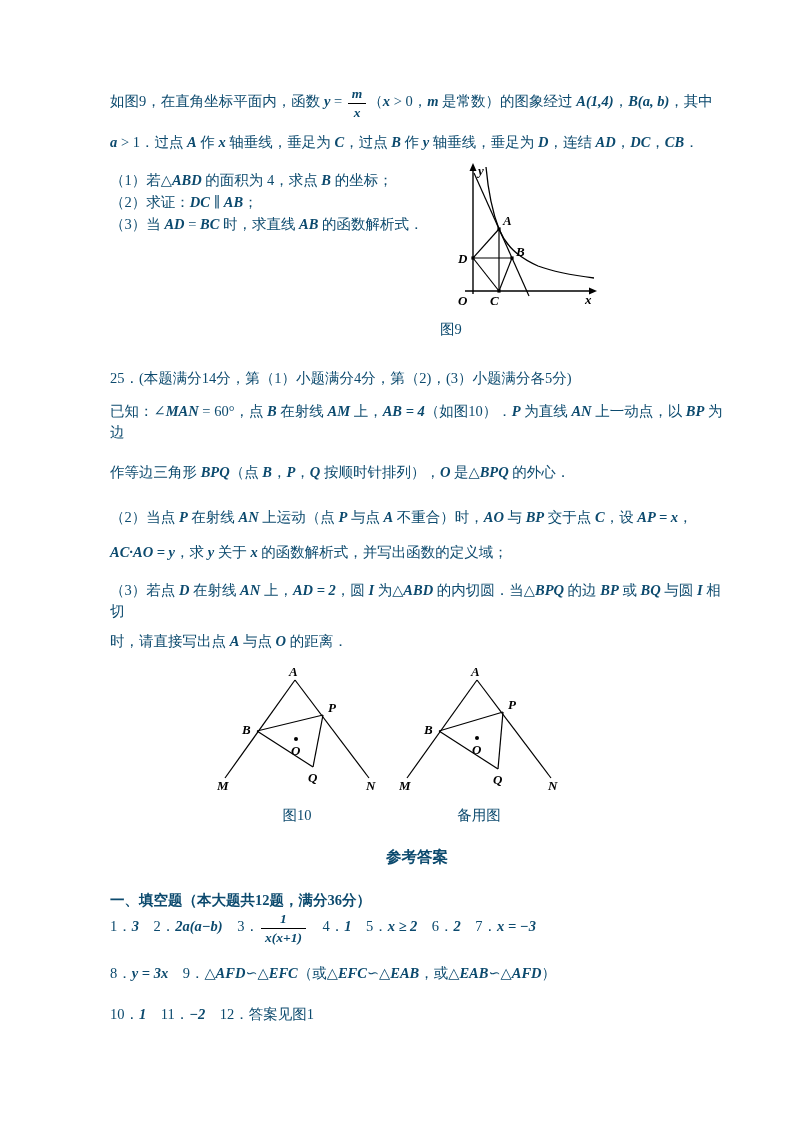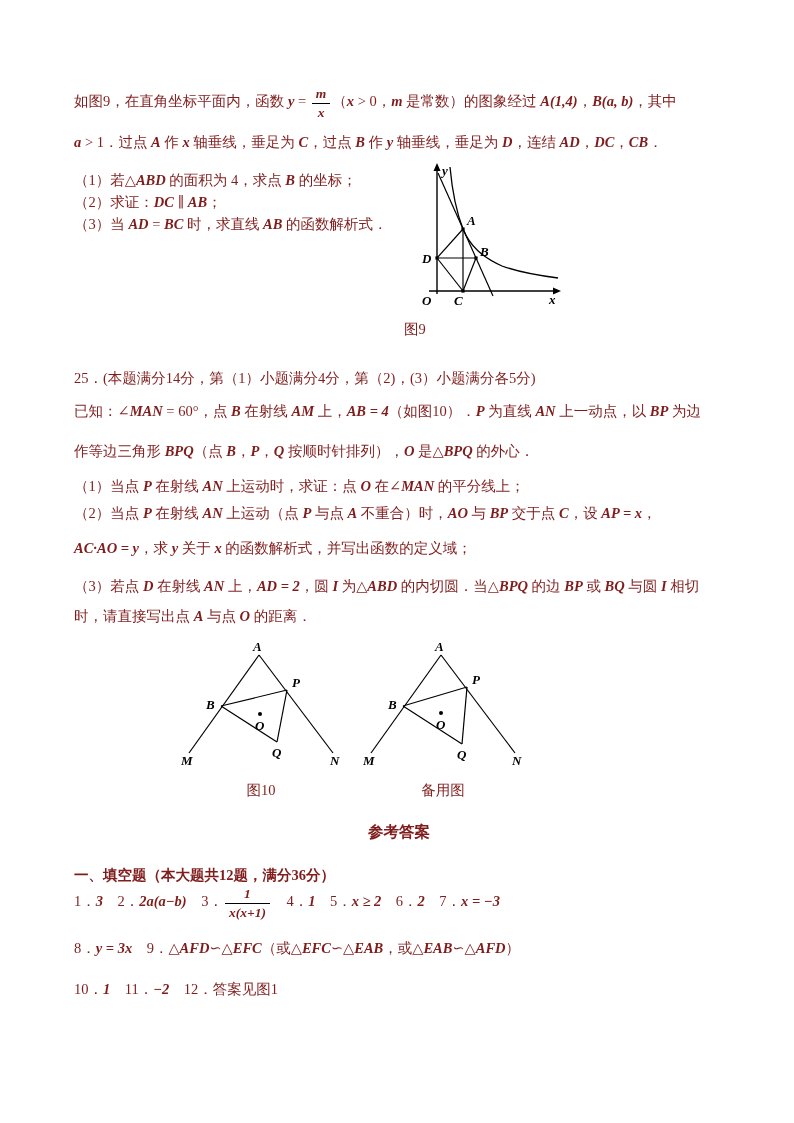--- a/index.html
+++ b/index.html
@@ -1,39 +1,39 @@
 <!DOCTYPE html>
 <html><head>
 <meta charset="utf-8">
 <style>
   * { margin:0; padding:0; box-sizing:border-box; }
   html,body { background:#e9e9e9; }
   .page {
     width:794px; height:1123px; margin:0 auto; background:#ffffff;
     font-family:"Liberation Serif","DejaVu Serif",serif;
-    color:#7f1d1d; font-size:14.5px; position:relative;
-    padding:86px 70px 0 74px; overflow:hidden;
+    color:#0c4a6e; font-size:14.5px; position:relative;
+    padding:86px 70px 0 110px; overflow:hidden;
   }
   .line { white-space:pre-wrap; line-height:21px; }
   .plain { font-weight:normal; font-style:normal; }
   .mvar { font-weight:bold; font-style:italic; }
   .frac { display:inline-block; vertical-align:middle; text-align:center;
           font-weight:bold; font-style:italic; font-size:13.5px; line-height:1.15; margin:0 2px; }
   .fnum { display:block; border-bottom:1.4px solid #000; padding:0 4px 1px; }
   .fden { display:block; padding:1px 4px 0; }
 
   .p1 { margin-bottom:12px; }
   .p2 { margin-bottom:16px; }
   .items24 { position:relative; height:150px; }
   .items24 .line { line-height:22px; }
   .fig9-wrap { position:absolute; left:338px; top:-8px; }
   .fig9-caption { margin:0 0 8px 330px; width:130px; text-align:left; }
   .p25h  { margin-bottom:12px;margin-top:28px; }
   .p25a  { margin-bottom:19px; }
-  .p25b  { margin-bottom:14px; }
+  .p25b  { margin-bottom:24px; }
   .p25i1 { margin-bottom:6px; }
   .p25i2a{ margin-bottom:14px; }
   .p25i2b{ margin-bottom:17px; }
   .p25i3a{ margin-bottom:9px; }
   .p25i3b{ margin-bottom:12px; }
 
   .figs-row { display:flex; margin-left:104px; gap:16px; }
   .fig-col  { width:166px; text-align:center; }
   .fig-col .cap { margin-top:5px; line-height:20px; }
 
@@ -90,21 +90,20 @@
         <text x="42" y="144">C</text>
       </svg>
     </div>
   </div>
 
   <p class="line fig9-caption">图9</p>
 
   <p class="line p25h"><span class="plain">25．(本题满分14分，第（1）小题满分4分，第（2)，(3）小题满分各5分)</span></p>
   <p class="line p25a"><span class="plain">已知：∠</span><span class="mvar">MAN</span><span class="plain"> = 60°，点 </span><span class="mvar">B</span><span class="plain"> 在射线 </span><span class="mvar">AM</span><span class="plain"> 上，</span><span class="mvar">AB = 4</span><span class="plain">（如图10）．</span><span class="mvar">P</span><span class="plain"> 为直线 </span><span class="mvar">AN</span><span class="plain"> 上一动点，以 </span><span class="mvar">BP</span><span class="plain"> 为边</span></p>
   <p class="line p25b"><span class="plain">作等边三角形 </span><span class="mvar">BPQ</span><span class="plain">（点 </span><span class="mvar">B</span><span class="plain">，</span><span class="mvar">P</span><span class="plain">，</span><span class="mvar">Q</span><span class="plain"> 按顺时针排列），</span><span class="mvar">O</span><span class="plain"> 是△</span><span class="mvar">BPQ</span><span class="plain"> 的外心．</span></p>
-  <p class="line p25i1"><span class="plain">（1）当点 </span><span class="mvar">P</span><span class="plain"> 在射线 </span><span class="mvar">AN</span><span class="plain"> 上运动时，求证：点 </span><span class="mvar">O</span><span class="plain"> 在∠</span><span class="mvar">MAN</span><span class="plain"> 的平分线上；</span></p>
   <p class="line p25i2a"><span class="plain">（2）当点 </span><span class="mvar">P</span><span class="plain"> 在射线 </span><span class="mvar">AN</span><span class="plain"> 上运动（点 </span><span class="mvar">P</span><span class="plain"> 与点 </span><span class="mvar">A</span><span class="plain"> 不重合）时，</span><span class="mvar">AO</span><span class="plain"> 与 </span><span class="mvar">BP</span><span class="plain"> 交于点 </span><span class="mvar">C</span><span class="plain">，设 </span><span class="mvar">AP = x</span><span class="plain">，</span></p>
   <p class="line p25i2b"><span class="mvar">AC·AO = y</span><span class="plain">，求 </span><span class="mvar">y</span><span class="plain"> 关于 </span><span class="mvar">x</span><span class="plain"> 的函数解析式，并写出函数的定义域；</span></p>
   <p class="line p25i3a"><span class="plain">（3）若点 </span><span class="mvar">D</span><span class="plain"> 在射线 </span><span class="mvar">AN</span><span class="plain"> 上，</span><span class="mvar">AD = 2</span><span class="plain">，圆 </span><span class="mvar">I</span><span class="plain"> 为△</span><span class="mvar">ABD</span><span class="plain"> 的内切圆．当△</span><span class="mvar">BPQ</span><span class="plain"> 的边 </span><span class="mvar">BP</span><span class="plain"> 或 </span><span class="mvar">BQ</span><span class="plain"> 与圆 </span><span class="mvar">I</span><span class="plain"> 相切</span></p>
   <p class="line p25i3b"><span class="plain">时，请直接写出点 </span><span class="mvar">A</span><span class="plain"> 与点 </span><span class="mvar">O</span><span class="plain"> 的距离．</span></p>
 
   <div class="figs-row">
 
     <div class="fig-col">
       <svg width="160" height="132" viewBox="0 0 160 132">
         <line x1="78" y1="16" x2="8" y2="114" stroke="#000" stroke-width="1.2"></line>

